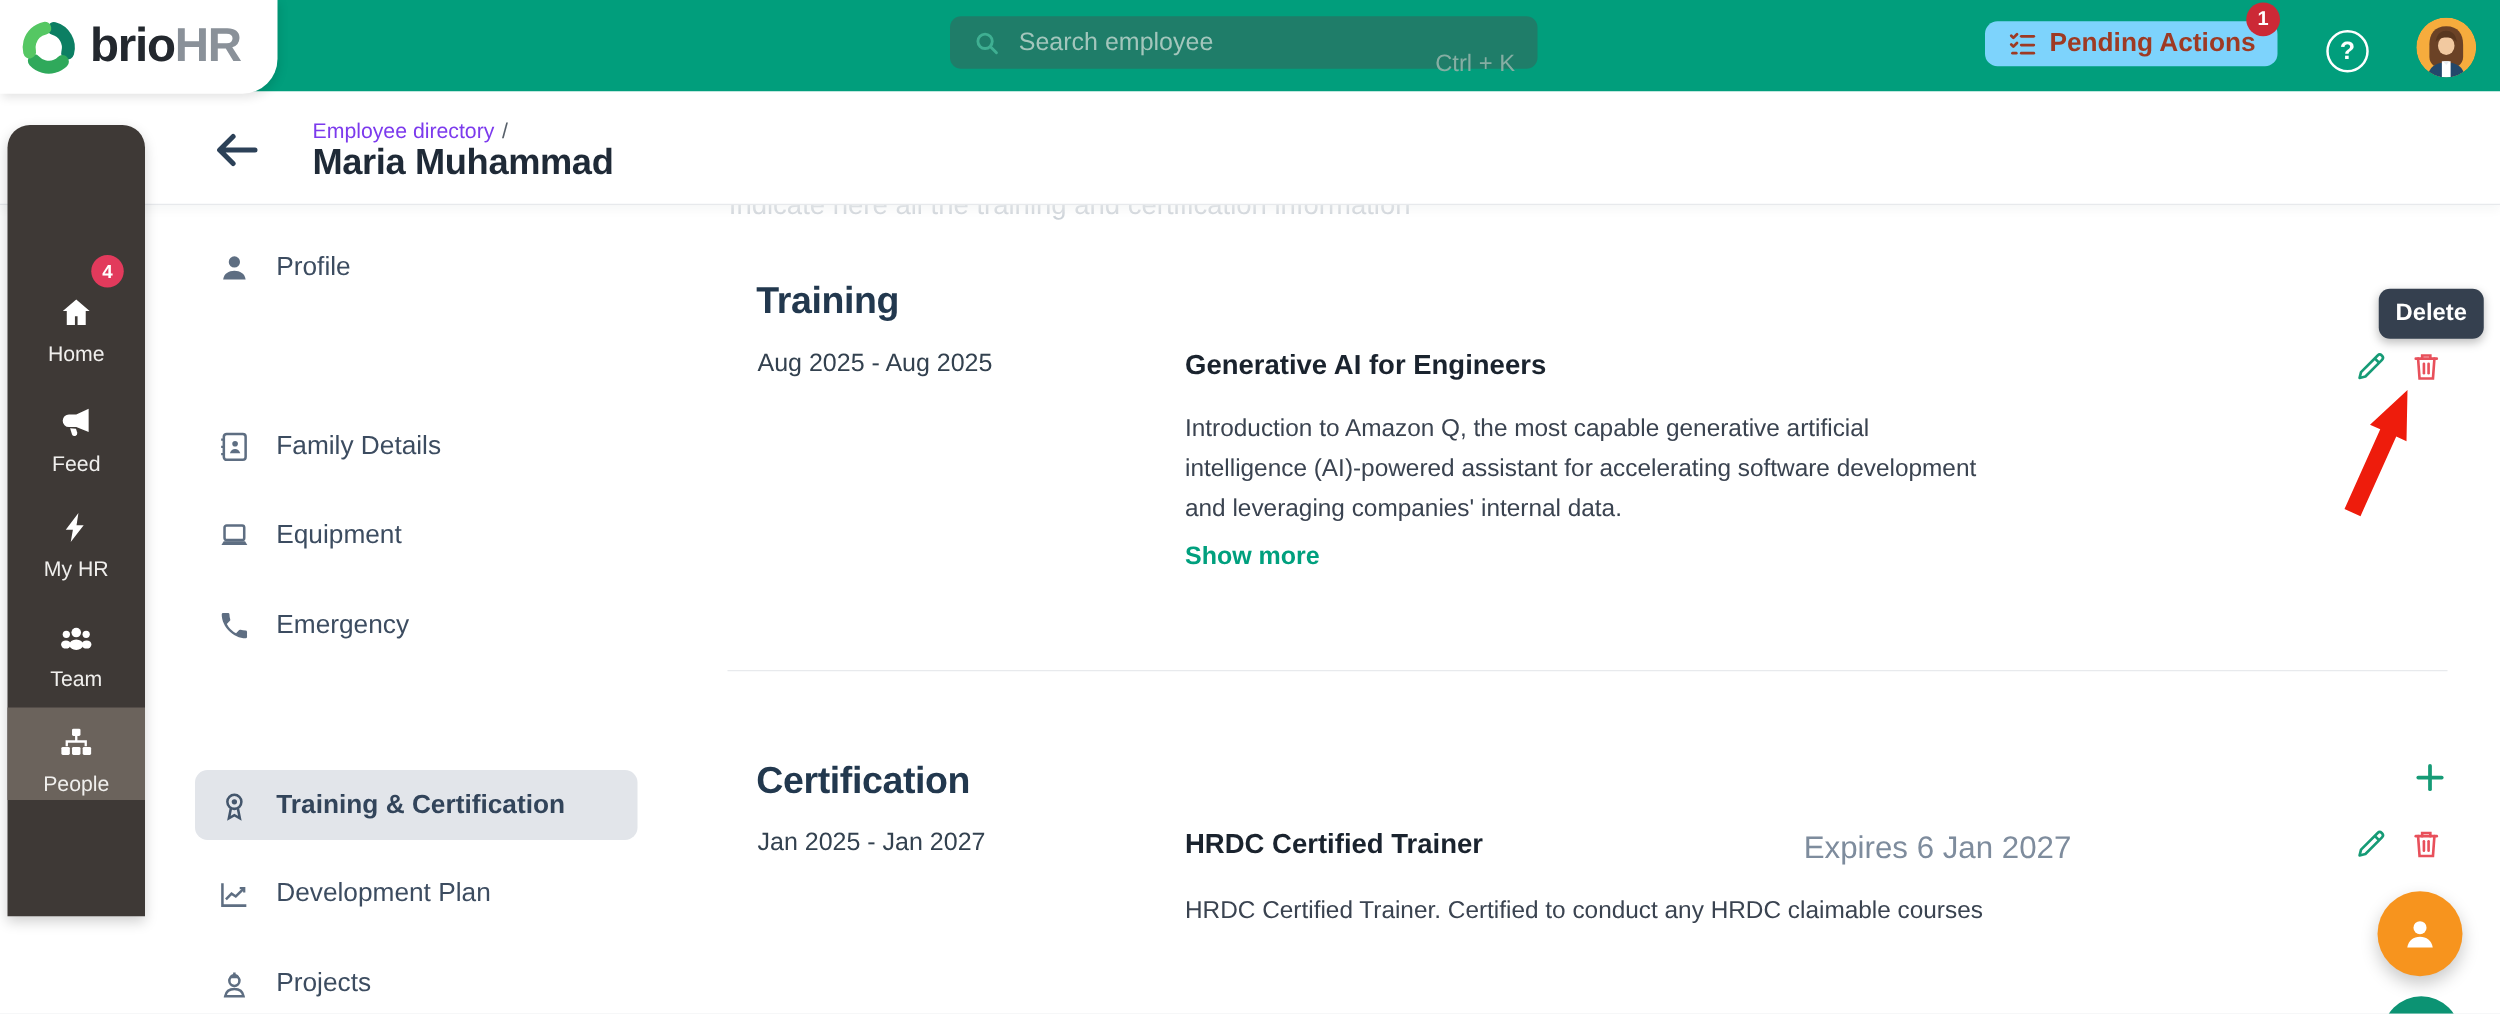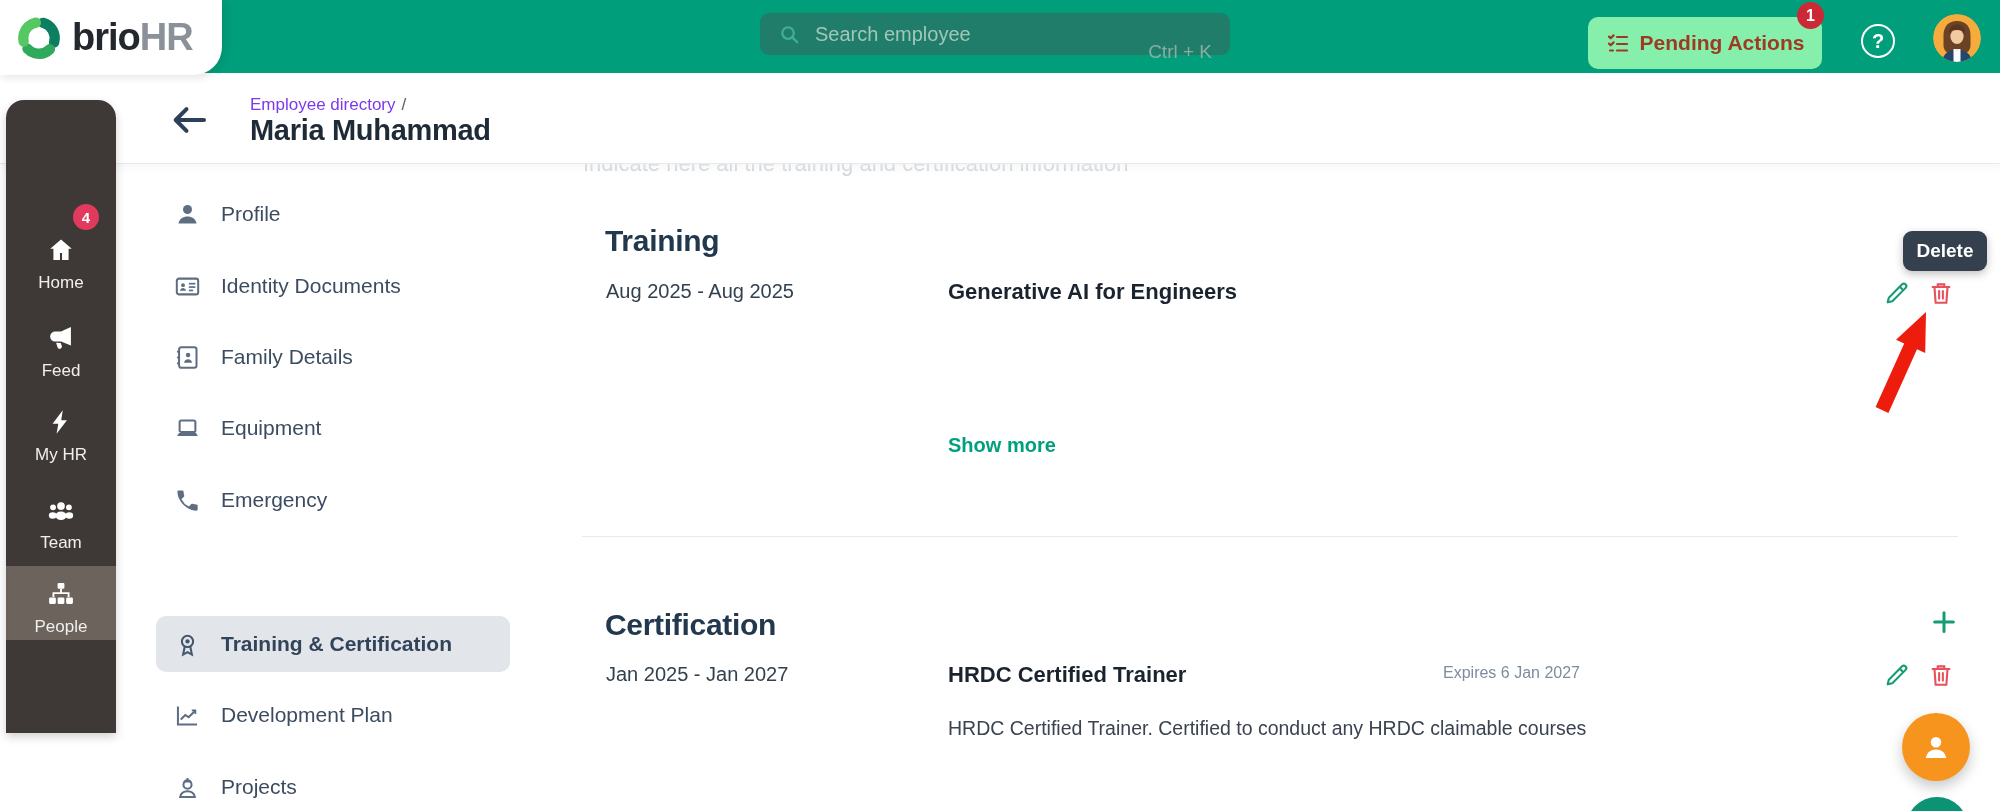--- a/index.html
+++ b/index.html
@@ -12,21 +12,21 @@
     border-radius:0 0 28px 0;z-index:11;display:flex;align-items:center;padding-left:16px;
     box-shadow:2px 3px 8px rgba(0,0,0,.10);}
   .logo-text{font-size:38px;font-weight:800;color:#23282e;letter-spacing:-1px;margin-left:10px;}
   .logo-text .hr{color:#8a9199;font-weight:700;}
   .searchbar{position:absolute;left:760px;top:13px;width:470px;height:42px;background:#1f7d69;
     border-radius:9px;z-index:10;display:flex;align-items:center;padding:14px 18px;}
   .searchbar input{flex:1;background:transparent;border:none;outline:none;font-size:20px;
     color:#dff0ea;margin-left:12px;}
   .searchbar input::placeholder{color:#a3c6bc;}
   .search-shortcut{font-size:19px;color:#86aea3;margin-top:36px;}
-  .pending-btn{position:absolute;left:1588px;top:17px;width:234px;height:52px;background:#86efac;
+  .pending-btn{position:absolute;left:1588px;top:17px;width:234px;height:36px;background:#7dd3fc;
     border-radius:10px;z-index:10;display:flex;align-items:center;justify-content:center;gap:10px;
     border:none;cursor:pointer;}
   .pending-btn span{font-size:21px;font-weight:bold;color:#9e3a23;}
   .pending-badge{position:absolute;left:1797px;top:2px;width:27px;height:27px;border-radius:50%;
     background:#cc2936;color:#fff;font-size:16px;font-weight:bold;display:flex;align-items:center;
     justify-content:center;z-index:12;}
   .help-btn{position:absolute;left:1861px;top:24px;width:34px;height:34px;border-radius:50%;
     border:2.5px solid #ffffff;color:#ffffff;font-size:20px;font-weight:bold;display:flex;
     align-items:center;justify-content:center;z-index:10;background:transparent;cursor:pointer;}
   .avatar{position:absolute;left:1933px;top:14px;width:48px;height:48px;border-radius:50%;
@@ -67,21 +67,21 @@
   
   .intro{position:absolute;left:583px;top:151px;font-size:22px;color:#98a3af;z-index:3;}
   .sec-heading{position:absolute;font-size:30px;font-weight:bold;color:#22384e;
     letter-spacing:-.3px;z-index:2;}
   .entry-date{position:absolute;left:606px;font-size:20px;color:#33414f;z-index:2;}
   .entry-title{position:absolute;left:948px;font-size:22px;font-weight:bold;color:#1a232e;z-index:2;}
   .entry-desc{position:absolute;left:948px;width:640px;font-size:19.5px;line-height:32px;
     color:#3a4350;z-index:2;}
   .show-more{position:absolute;left:948px;top:434px;font-size:20px;font-weight:bold;
     color:#00a07e;cursor:pointer;z-index:2;}
-  .expires{position:absolute;left:1443px;top:664px;font-size:16px;color:#7e8c9d;z-index:2;}
+  .expires{position:absolute;left:1443px;top:664px;font-size:25px;color:#7e8c9d;z-index:2;}
   .divider{position:absolute;left:582px;top:536px;width:1376px;height:1px;background:#e8eaed;z-index:2;}
   .icon-btn{position:absolute;width:28px;height:28px;border:none;background:transparent;
     padding:0;cursor:pointer;z-index:6;}
   .plus-btn{position:absolute;left:1929px;top:607px;width:30px;height:30px;border:none;
     background:transparent;padding:0;cursor:pointer;z-index:6;}
 
   
   .tooltip{position:absolute;left:1903px;top:231px;width:84px;height:40px;background:#35404f;
     border-radius:9px;color:#fff;font-size:19px;font-weight:bold;display:flex;align-items:center;
     justify-content:center;z-index:20;box-shadow:0 3px 8px rgba(0,0,0,.25);}
@@ -221,31 +221,20 @@
   <div class="nav-active-bg"></div>
 
   <div class="nav-item" style="top:186px">
     <svg class="nicon" viewBox="0 0 24 24" fill="#5e6e82">
         <circle cx="12" cy="7.6" r="4"></circle>
         <path d="M4 20c.6-4.2 4-6.2 8-6.2s7.4 2 8 6.2z"></path>
       </svg>
     <span class="nlabel">Profile</span>
   </div>
 
-  <div class="nav-item" style="top:258px">
-    <svg class="nicon" viewBox="0 0 24 24" fill="none" stroke="#5e6e82" stroke-width="1.8">
-        <rect x="2.5" y="5" width="19" height="14" rx="2"></rect>
-        <circle cx="8" cy="10.8" r="1.7" fill="#5e6e82" stroke="none"></circle>
-        <path d="M5.3 15.7c.5-1.7 1.4-2.4 2.7-2.4s2.2.7 2.7 2.4z" fill="#5e6e82" stroke="none"></path>
-        <line x1="13.2" y1="9.5" x2="19" y2="9.5" stroke-width="1.5"></line>
-        <line x1="13.2" y1="12.5" x2="19" y2="12.5" stroke-width="1.5"></line>
-        <line x1="13.2" y1="15.5" x2="17" y2="15.5" stroke-width="1.5"></line>
-      </svg>
-    <span class="nlabel">Identity Documents</span>
-  </div>
 
   <div class="nav-item" style="top:329px">
     <svg class="nicon" viewBox="0 0 24 24" fill="none" stroke="#5e6e82" stroke-width="1.8">
         <rect x="4.5" y="2.8" width="15.5" height="18.4" rx="2"></rect>
         <circle cx="12.5" cy="9.8" r="2" fill="#5e6e82" stroke="none"></circle>
         <path d="M8.8 16.6c.6-2.1 2-3.1 3.7-3.1s3.1 1 3.7 3.1z" fill="#5e6e82" stroke="none"></path>
         <line x1="2.6" y1="6.8" x2="4.5" y2="6.8" stroke-width="1.6"></line>
         <line x1="2.6" y1="12" x2="4.5" y2="12" stroke-width="1.6"></line>
         <line x1="2.6" y1="17.2" x2="4.5" y2="17.2" stroke-width="1.6"></line>
       </svg>
@@ -292,20 +281,21 @@
         <path d="M8.3 7.6a3.8 3.8 0 0 1 7.4 0z" fill="#5e6e82" stroke="none"></path>
         <line x1="12" y1="3.6" x2="12" y2="5.6"></line>
         <path d="M5.5 20.4c.6-3.4 3-5.1 6.5-5.1s5.9 1.7 6.5 5.1z"></path>
       </svg>
     <span class="nlabel">Projects</span>
   </div>
 
   <div class="sec-heading" style="left:605px;top:224px">Training</div>
   <div class="entry-date" style="top:280px">Aug 2025 - Aug 2025</div>
   <div class="entry-title" style="top:279px">Generative AI for Engineers</div>
+  <div class="entry-desc" style="top:327px">Introduction to Amazon Q, the most capable generative artificial intelligence (AI)-powered assistant for accelerating software development and leveraging companies' internal data.</div>
   <div class="show-more">Show more</div>
 
   <button class="icon-btn" style="left:1883px;top:279px">
     <svg width="28" height="28" viewBox="0 0 24 24" fill="none" stroke="#169b76" stroke-width="1.8" stroke-linejoin="round">
         <path d="M4 20l1-4L16.4 4.6a2 2 0 0 1 2.8 0l.2.2a2 2 0 0 1 0 2.8L8 19l-4 1z"></path>
         <line x1="14.4" y1="6.6" x2="17.4" y2="9.6"></line>
       </svg>
   </button>
   <button class="icon-btn" style="left:1927px;top:279px">
     <svg width="28" height="28" viewBox="0 0 24 24" fill="none" stroke="#e8505b" stroke-width="1.8" stroke-linecap="round">

